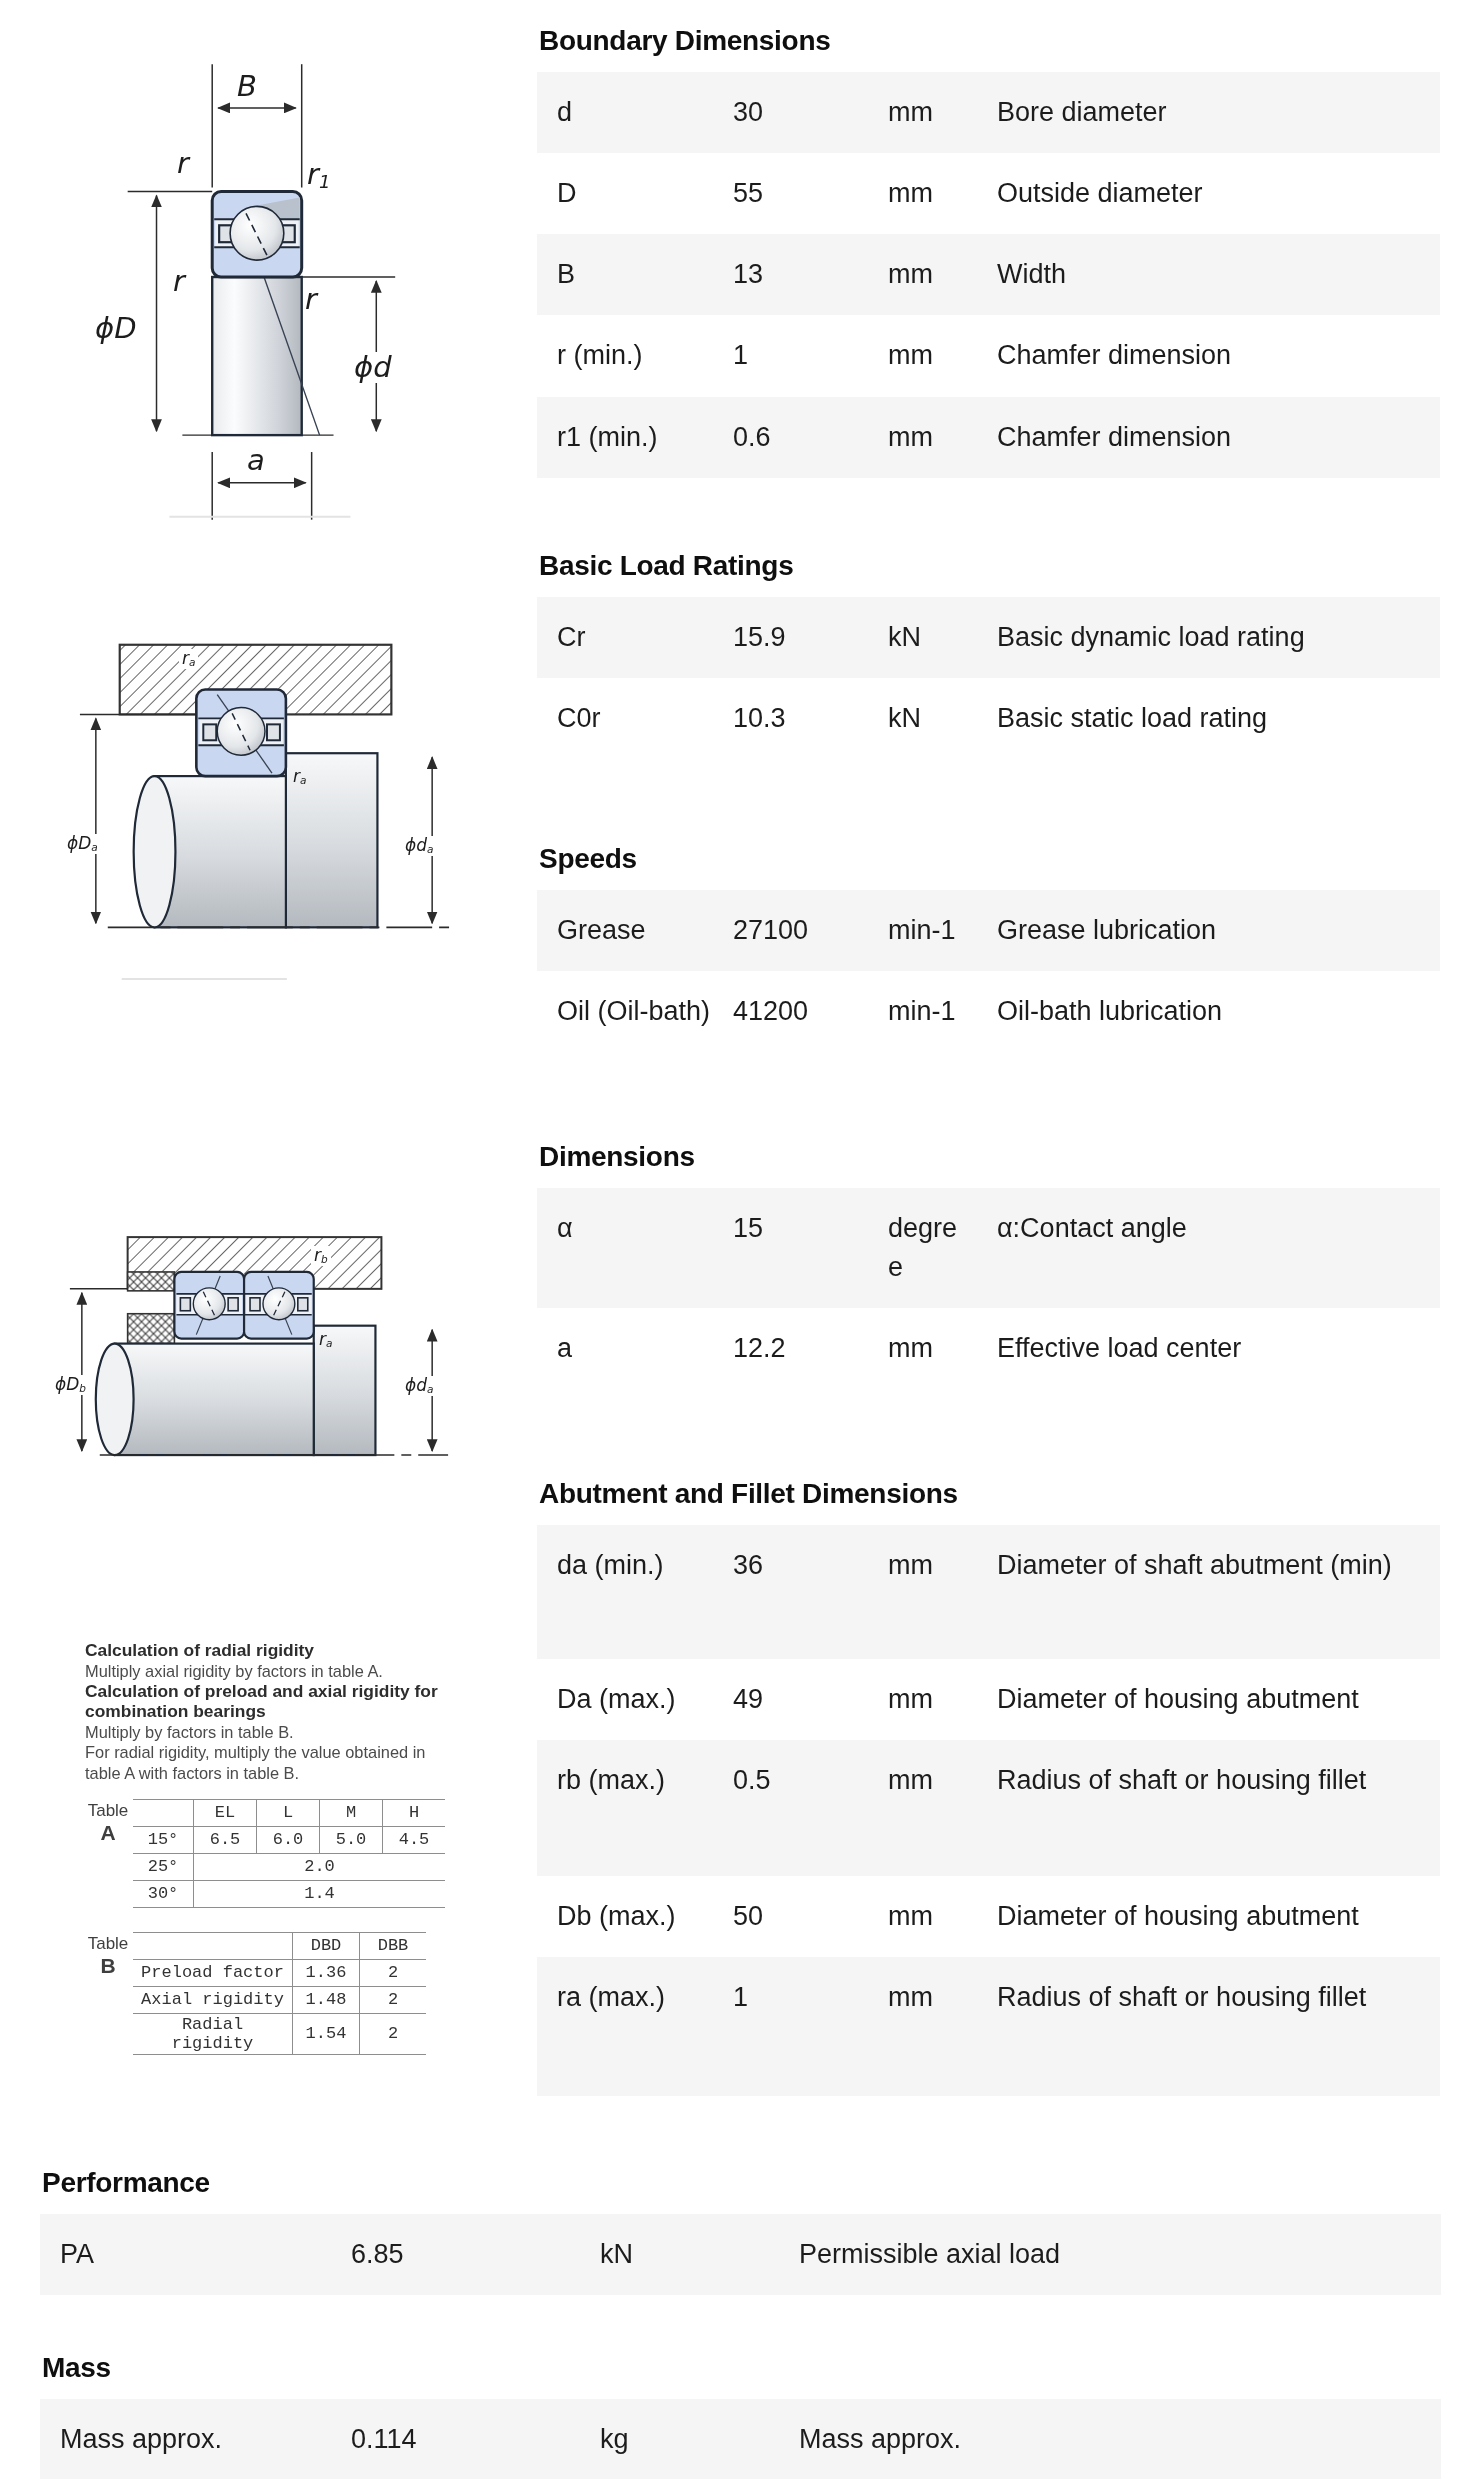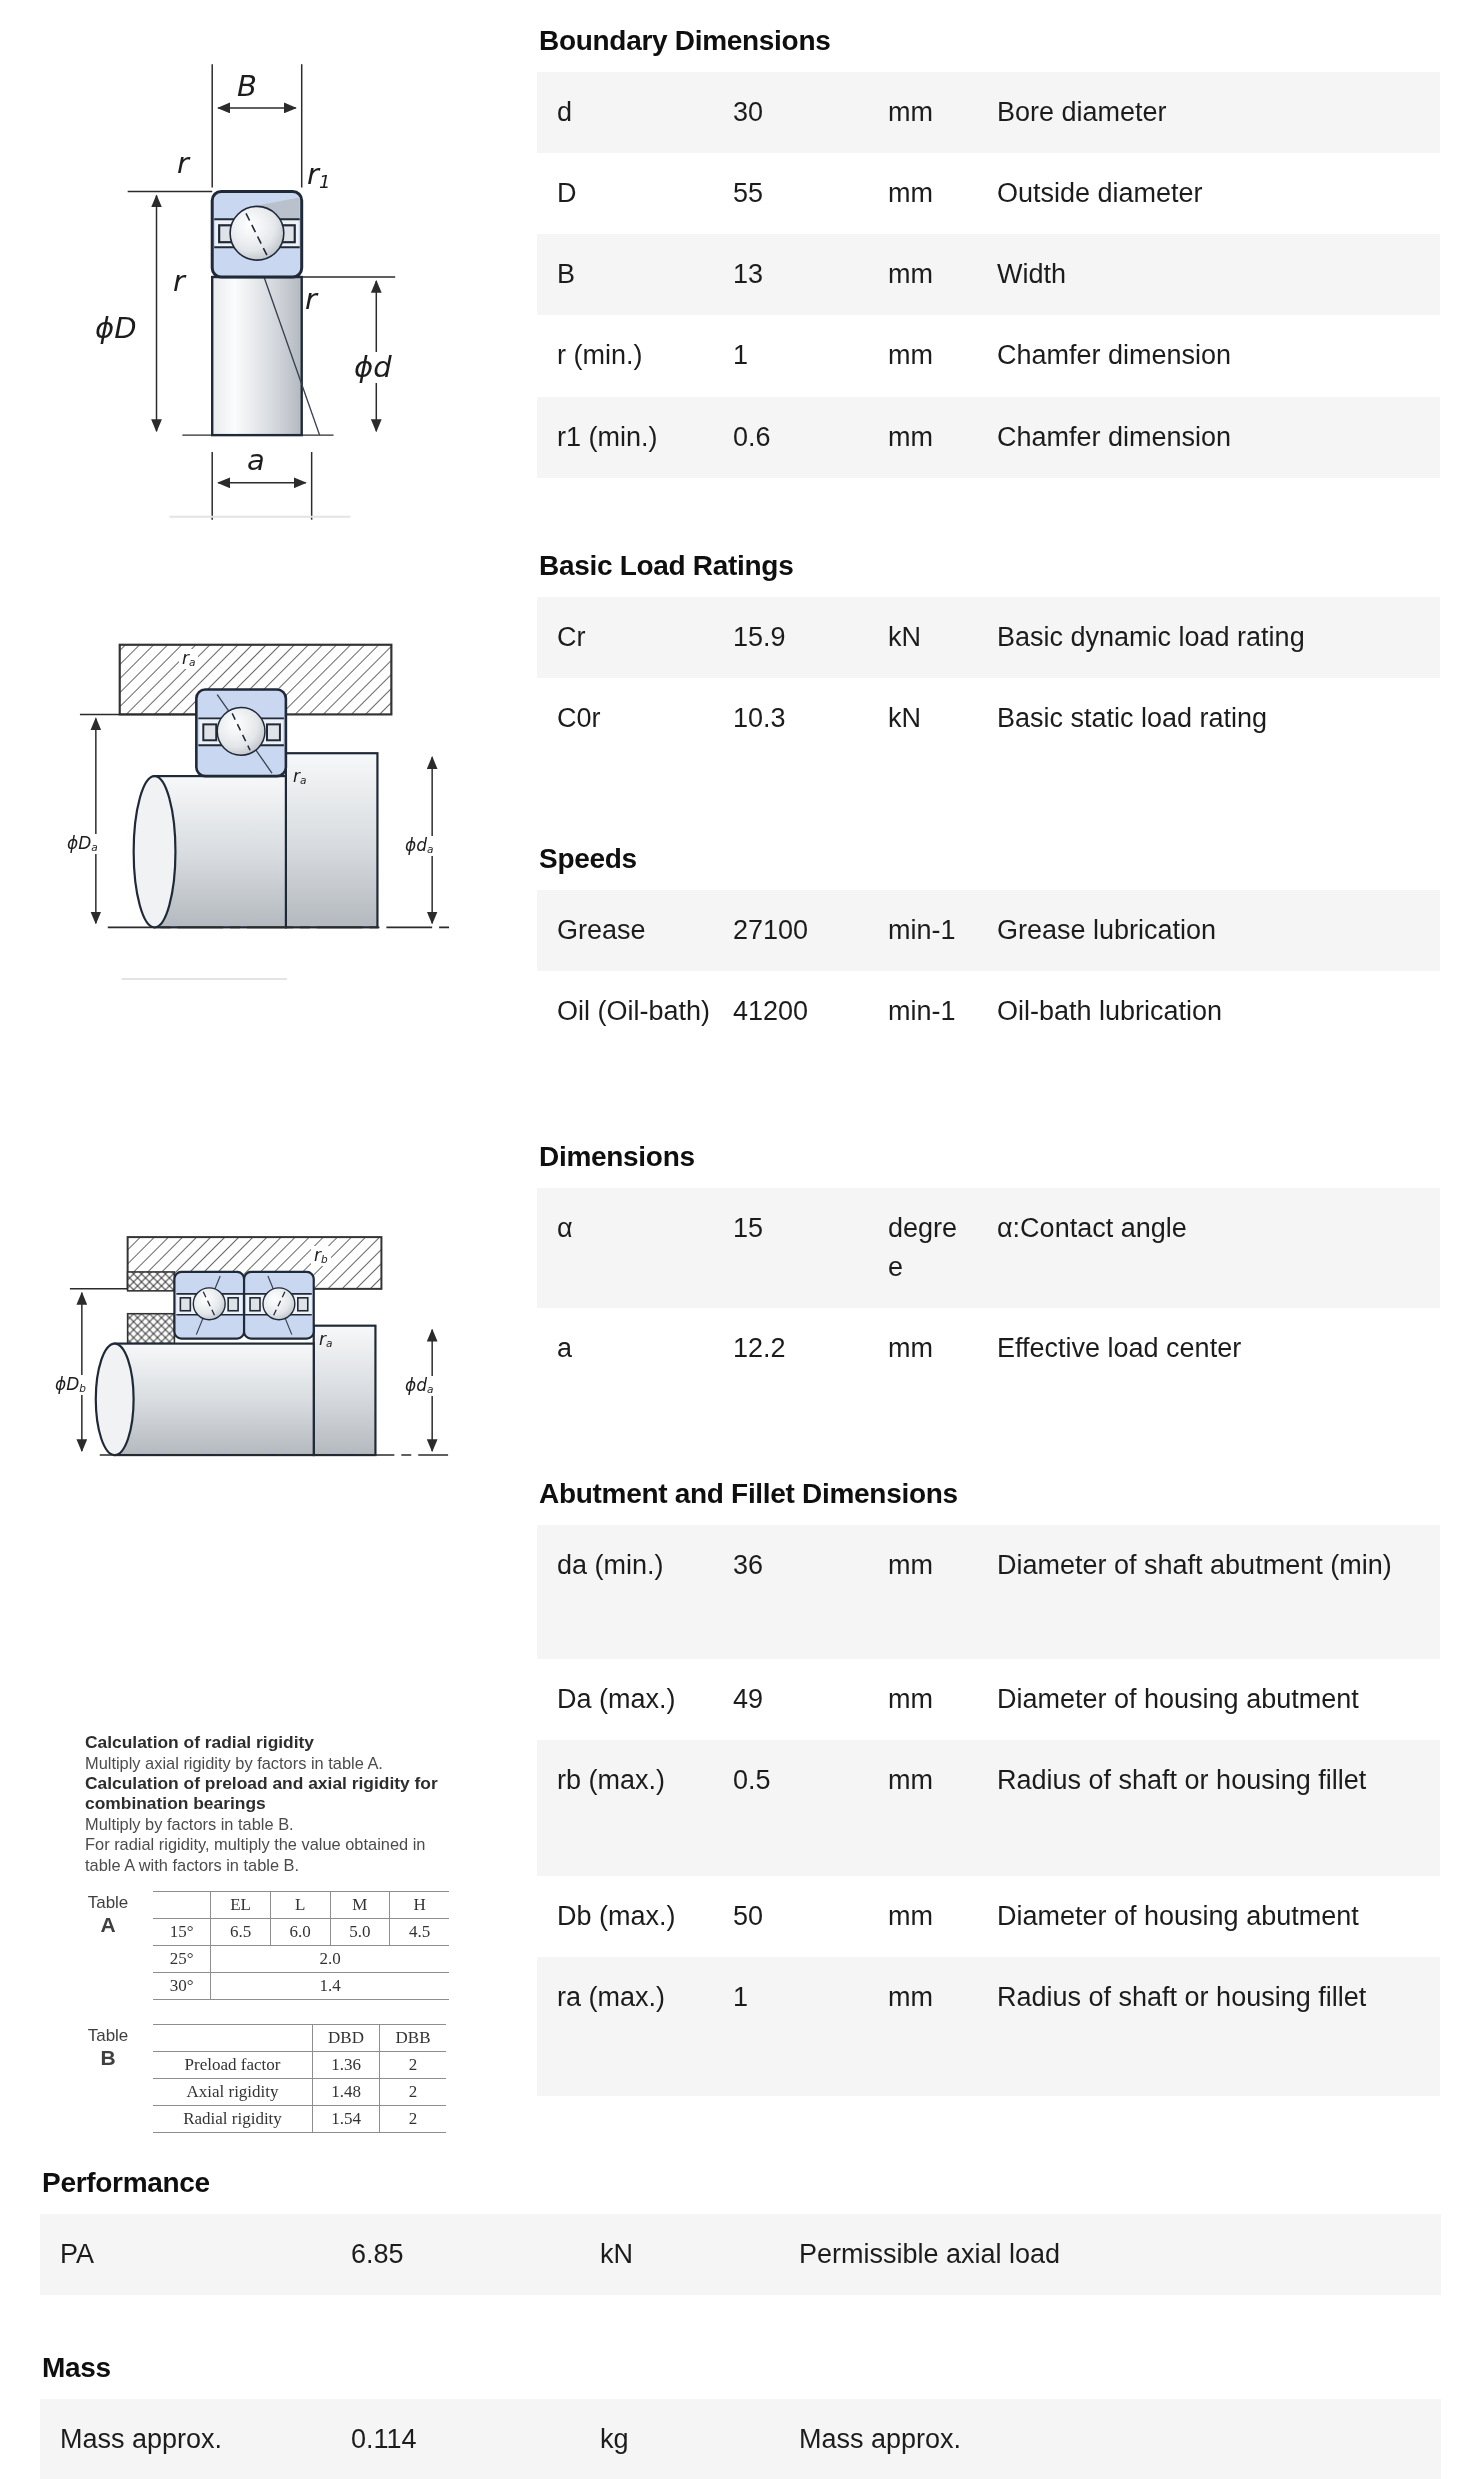--- a/index.html
+++ b/index.html
@@ -29,30 +29,30 @@
   
   figure.diag{position:absolute;margin:0;padding:0}
   .dlab{
     position:absolute;font-family:"DejaVu Sans",sans-serif;font-style:italic;
     font-size:29px;color:#1d1d1d;white-space:nowrap;line-height:1;
   }
   .dlab sub{font-size:62%;font-style:italic;vertical-align:-22%}
   .dlab.sm{font-size:17px}
   .dlab.bg{background:#ffffff;padding:1px 3px}
   
-  .calc{position:absolute;left:85px;top:1732px;width:364px;color:#4b4b4b}
+  .calc{position:absolute;left:85px;top:1640px;width:364px;color:#4b4b4b}
   .calc p{margin:0;font-size:16.4px;line-height:1.24}
   .calc p.b{font-weight:bold;color:#2d2d2d;font-size:17.4px;line-height:1.18}
   .calc p.sp{}
   .tblwrap{position:relative;margin-top:16px;min-height:100px}
   .tlabel{position:absolute;left:0;top:2px;width:46px;text-align:center;
           font-size:17px;color:#3f3f3f;line-height:1.15}
   .tlabel .big{font-size:21px;font-weight:bold}
-  table.mini{border-collapse:collapse;margin-left:68px;
-             font-family:Liberation Serif, serif;font-size:17px;color:#333}
+  table.mini{border-collapse:collapse;margin-left:48px;
+             font-family:Liberation Mono, monospace;font-size:17px;color:#333}
   table.mini td{padding:1px 5px;text-align:center;height:24px;
                 border-top:1.5px solid #8e8e8e}
   table.mini tr:last-child td{border-bottom:1.5px solid #8e8e8e}
   table.ta td.ang{width:50px;border-right:1.5px solid #8e8e8e}
   table.ta td.sep{border-left:1.5px solid #8e8e8e}
   table.ta td{width:52px}
   table.tb td.lbl{text-align:center;width:149px}
   table.tb td.v{border-left:1.5px solid #8e8e8e;width:56px}
 </style>
 </head>

